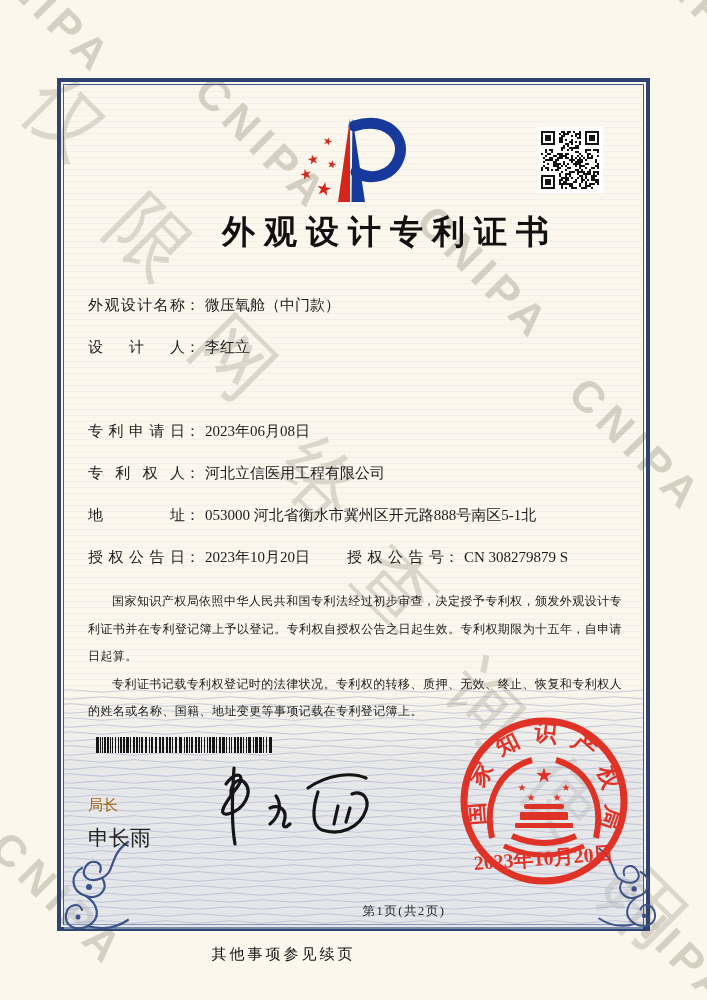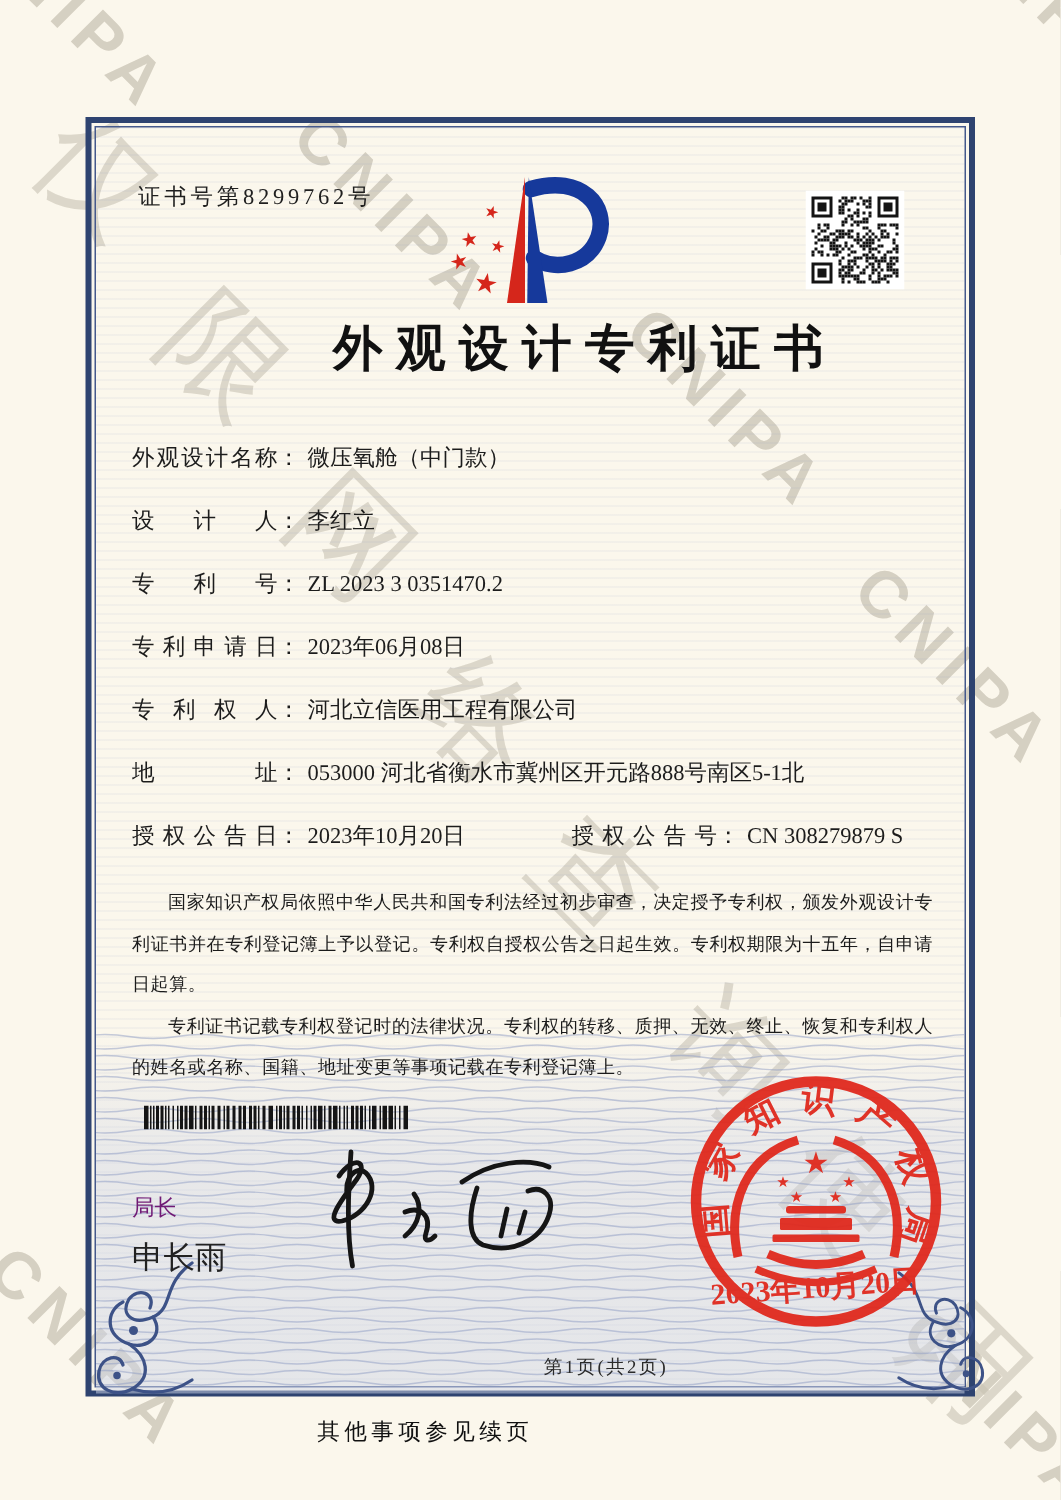--- a/index.html
+++ b/index.html
@@ -30,27 +30,27 @@
   .flourish circle{fill:#3d5287;}
   
   .cert-no{position:absolute;left:92px;top:122px;z-index:5;font-size:15px;letter-spacing:2.5px;}
   .logo{position:absolute;left:294px;top:114px;width:115px;height:92px;z-index:5;}
   .qr{position:absolute;left:537px;top:127px;width:66px;height:66px;z-index:5;}
   .title{position:absolute;left:57px;top:210px;width:666px;z-index:5;text-align:center;
          font-size:33px;font-weight:700;letter-spacing:9px;color:#111;}
   .field{position:absolute;left:88px;z-index:5;font-size:15px;white-space:nowrap;color:#1c1c1c;}
   .flabel{display:inline-block;width:97px;text-align:justify;text-align-last:justify;vertical-align:top;}
   .fvalue{margin-left:5px;}
-  .grant-right{position:absolute;left:293px;top:0;}
+  .grant-right{position:absolute;left:259px;top:0;}
   .paras{position:absolute;left:88px;top:588px;width:534px;z-index:5;font-size:12px;line-height:27.5px;
          text-align:justify;letter-spacing:.4px;color:#1b1b1b;}
   .paras p{margin:0;text-indent:2em;}
   .barcode{position:absolute;left:96px;top:737px;width:182px;height:16px;z-index:5;}
   .sign-title{position:absolute;left:88px;top:796px;z-index:5;font-size:15px;
-         font-family:"Liberation Sans","DejaVu Sans",sans-serif;color:#701a75;}
+         font-family:"Liberation Sans","DejaVu Sans",sans-serif;color:#a16207;}
   .sign-name{position:absolute;left:88px;top:824px;z-index:5;font-size:21px;
          font-family:"Liberation Sans","DejaVu Sans",sans-serif;color:#222;}
   .signature{position:absolute;left:192px;top:762px;width:200px;height:92px;z-index:5;}
   .signature path{fill:none;stroke:#151515;stroke-width:3.2;stroke-linecap:round;stroke-linejoin:round;}
   .seal{position:absolute;left:452px;top:712px;width:190px;height:175px;z-index:6;opacity:.94;}
   .page-num{position:absolute;left:57px;top:903px;width:694px;z-index:5;text-align:center;
          font-size:12.5px;letter-spacing:1.5px;color:#2a2a2a;}
   .note{position:absolute;left:0;top:945px;width:567px;z-index:5;text-align:center;
          font-size:15px;letter-spacing:3px;color:#111;}
 </style>
@@ -129,21 +129,20 @@
     <g transform="translate(78,0) scale(-1,1)">
       <path d="M70,4 C50,18 58,34 44,40 C30,46 22,38 28,28 C34,20 46,24 42,34"></path>
       <path d="M44,40 C52,52 40,62 28,58 C12,53 12,36 24,30"></path>
       <path d="M28,58 C40,66 44,80 30,88 C18,94 6,88 8,76 C10,66 22,64 24,72"></path>
       <path d="M30,88 C44,92 58,90 70,82"></path>
       <circle cx="31" cy="49" r="3"></circle>
         <circle cx="20" cy="79" r="2.5"></circle>
     </g>
   </svg>
 
-  <div class="cert-no">证书号第8299762号</div>
 
   <svg class="logo" viewBox="0 0 115 92">
     <path d="M60,12 C94,2 112,24 105,44 C98,63 76,67 62,58" fill="none" stroke="#16399b" stroke-width="11" stroke-linecap="round"></path>
     <polygon points="56,4 44,88 56,88" fill="#d5261b"></polygon>
     <polygon points="58.5,4 57.5,88 71,88" fill="#16399b"></polygon>
     <g fill="#d5261b" font-family="'DejaVu Sans',sans-serif" text-anchor="middle">
       <text x="34" y="31" font-size="11" transform="rotate(18 34 27)">★</text>
       <text x="19" y="50" font-size="13" transform="rotate(-12 19 46)">★</text>
       <text x="38" y="54" font-size="11" transform="rotate(14 38 50)">★</text>
       <text x="12" y="65" font-size="14" transform="rotate(-16 12 60)">★</text>
@@ -438,23 +437,20 @@
   </svg>
 
   <div class="title">外观设计专利证书</div>
 
   <div class="field" style="top:296px">
     <span class="flabel">外观设计名称</span><span>：</span><span class="fvalue">微压氧舱（中门款）</span>
   </div>
   <div class="field" style="top:338px">
     <span class="flabel">设计人</span><span>：</span><span class="fvalue">李红立</span>
   </div>
-  <div class="field" style="top:380px">
-    <span class="flabel">专利号</span><span>：</span><span class="fvalue">ZL 2023 3 0351470.2</span>
-  </div>
   <div class="field" style="top:422px">
     <span class="flabel">专利申请日</span><span>：</span><span class="fvalue">2023年06月08日</span>
   </div>
   <div class="field" style="top:464px">
     <span class="flabel">专利权人</span><span>：</span><span class="fvalue">河北立信医用工程有限公司</span>
   </div>
   <div class="field" style="top:506px">
     <span class="flabel">地址</span><span>：</span><span class="fvalue">053000 河北省衡水市冀州区开元路888号南区5-1北</span>
   </div>
   <div class="field" style="top:548px">

